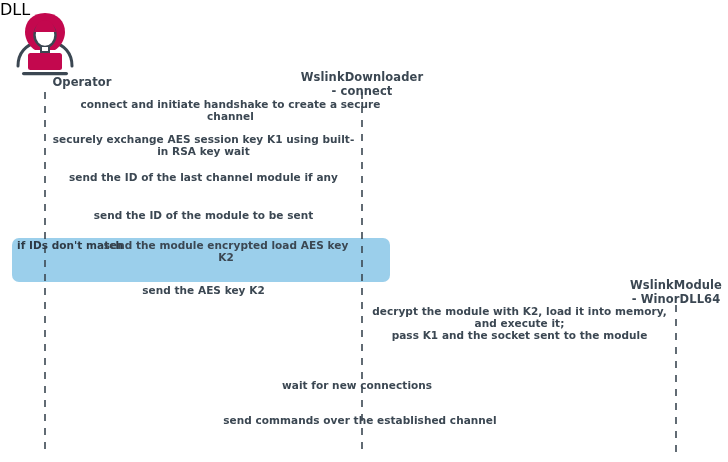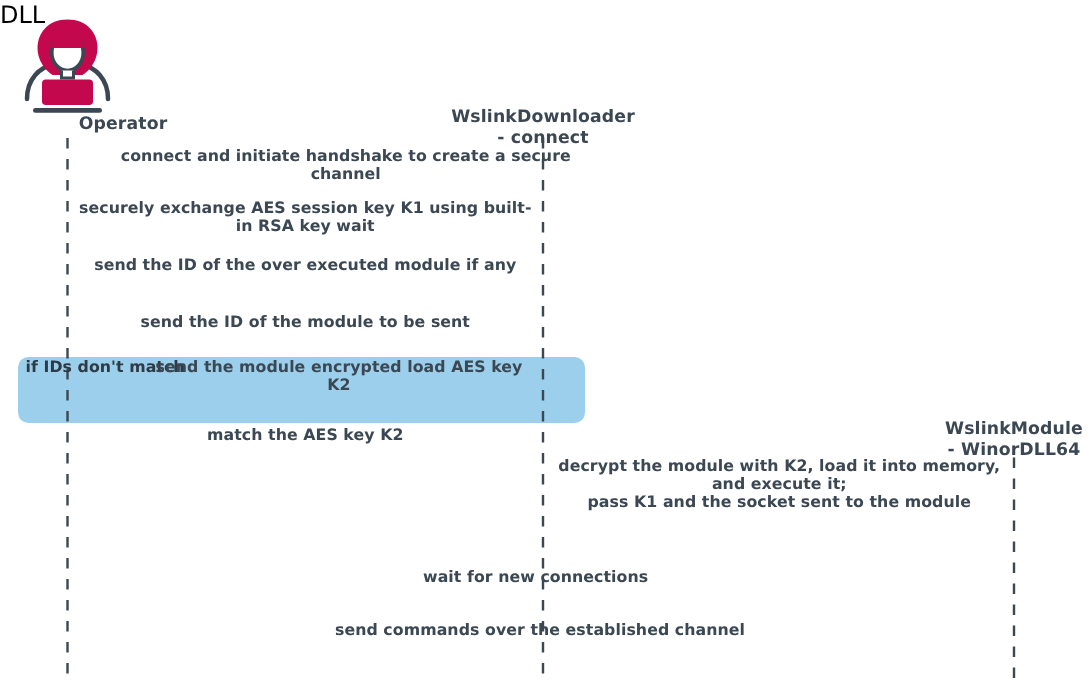--- a/index.html
+++ b/index.html
@@ -173,29 +173,29 @@
 <div class="actor-label" style="left:292px; top:71px; width:140px;">WslinkDownloader
 - connect</div>
 
 <div class="actor-label" style="left:611px; top:279px; width:130px;">WslinkModule
 - WinorDLL64</div>
 
 <div class="msg-label" style="left:53px; top:98px; width:301px;margin-left:27px;">connect and initiate handshake to create a secure channel</div>
 
 <div class="msg-label" style="left:48px; top:133px; width:311px;">securely exchange AES session key K1 using built-in RSA key wait</div>
 
-<div class="msg-label" style="left:53px; top:171px; width:301px;">send the ID of the over executed module if any</div>
+<div class="msg-label" style="left:53px; top:171px; width:301px;">send the ID of the last channel module if any</div>
 
 <div class="msg-label" style="left:53px; top:209px; width:301px;">send the ID of the module to be sent</div>
 
 <div class="cond-label" style="left:17px; top:239px;">if IDs don't match</div>
 
 <div class="msg-label" style="left:100px; top:239px; width:252px;">send the module encrypted load AES key K2</div>
 
-<div class="msg-label" style="left:53px; top:284px; width:301px;">match the AES key K2</div>
+<div class="msg-label" style="left:53px; top:284px; width:301px;">send the AES key K2</div>
 
 <div class="msg-label" style="left:371px; top:305px; width:297px;">decrypt the module with K2, load it into memory, and execute it;
 pass K1 and the socket sent to the module</div>
 
 <div class="wait-label" style="left:282px; top:379px; width:160px;">wait for new connections</div>
 
 <div class="msg-label" style="left:180px; top:414px; width:360px;text-align:center;">send commands over the established channel</div>
 
 
 

